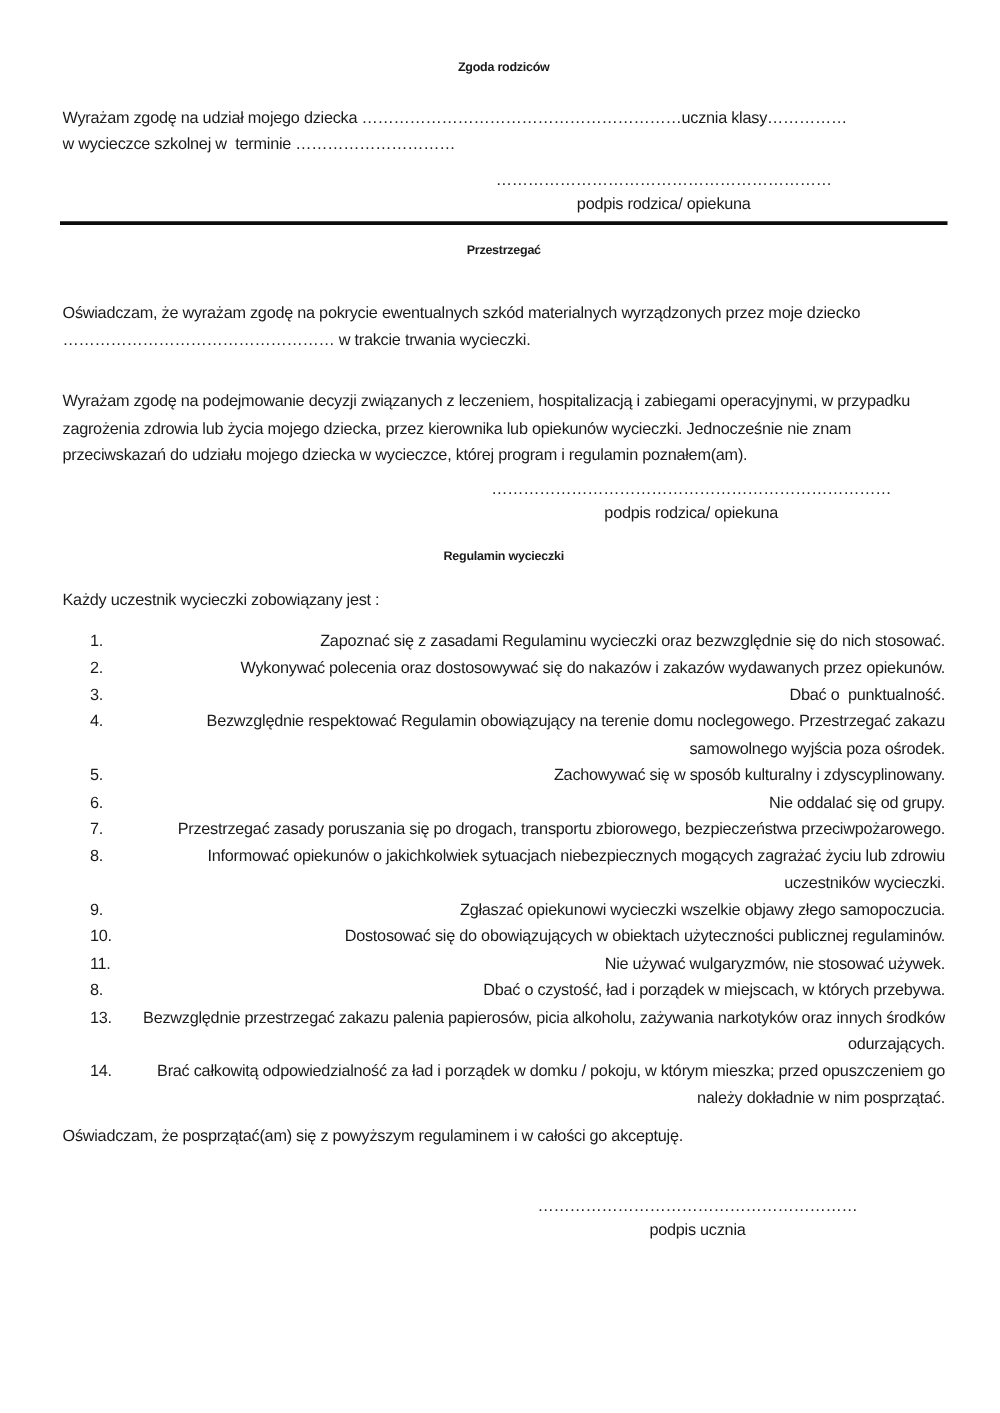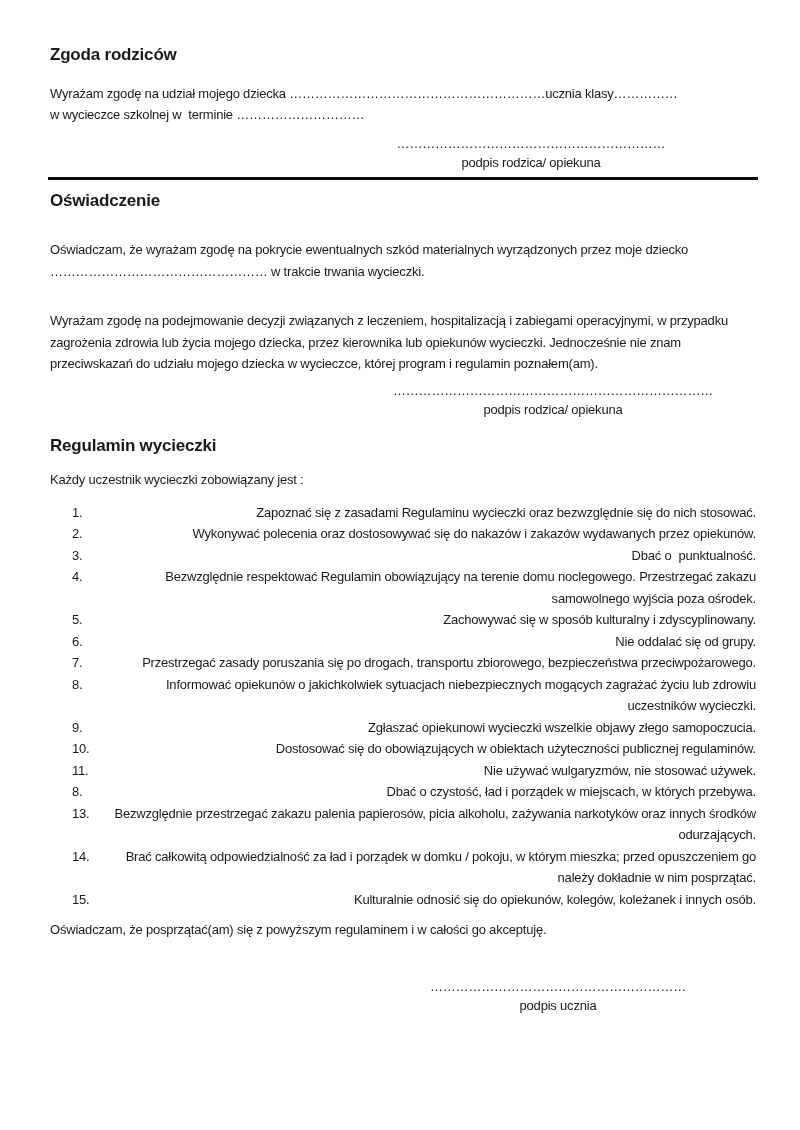--- a/index.html
+++ b/index.html
@@ -16,21 +16,22 @@
     font-family: "Liberation Sans", "DejaVu Sans", sans-serif;
     font-size: 13px;
     line-height: 21.5px;
     color: #1a1a1a;
     letter-spacing: -0.2px;
     box-sizing: border-box;
     padding: 44px 44px 0 50px;
   }
   .doc-heading {
     font-weight: bold;
-    font-size: 17px;
+    text-align: center;
+    font-size: 10px;
   }
   .line { white-space: pre; overflow: hidden; }
   .para { margin-top: 28px; }
   .sig-block {
     line-height: 19px;
     text-align: center;
   }
   .sig-dots { white-space: nowrap; overflow: hidden; }
   .sig-1 { width: 292px; margin-left: 335px; margin-top: 8px; }
   .sig-2 { width: 340px; margin-left: 333px; margin-top: 6px; }
@@ -74,21 +75,21 @@
     <div class="line">w wycieczce szkolnej w  terminie …………………………</div>
     <div class="sig-block sig-1">
       <div class="sig-dots">………………………………………………………</div>
       <div>podpis rodzica/ opiekuna</div>
     </div>
   </section>
 
   <hr class="divider">
 
   <section>
-    <div class="doc-heading h-declaration">Oświadczenie</div>
+    <div class="doc-heading h-declaration">Przestrzegać</div>
     <div class="para">
       <div class="line">Oświadczam, że wyrażam zgodę na pokrycie ewentualnych szkód materialnych wyrządzonych przez moje dziecko</div>
       <div class="line">…………………………………………… w trakcie trwania wycieczki.</div>
     </div>
     <div class="para">Wyrażam zgodę na podejmowanie decyzji związanych z leczeniem, hospitalizacją i zabiegami operacyjnymi, w przypadku zagrożenia zdrowia lub życia mojego dziecka, przez kierownika lub opiekunów wycieczki. Jednocześnie nie znam przeciwskazań do udziału mojego dziecka w wycieczce, której program i regulamin poznałem(am).</div>
     <div class="sig-block sig-2">
       <div class="sig-dots">…………………………………………………………………</div>
       <div>podpis rodzica/ opiekuna</div>
     </div>
   </section>
@@ -147,24 +148,20 @@
         <span class="rule-text">Dbać o czystość, ład i porządek w miejscach, w których przebywa.</span>
       </li>
         <li class="rule-item">
         <span class="rule-num">13.</span>
         <span class="rule-text">Bezwzględnie przestrzegać zakazu palenia papierosów, picia alkoholu, zażywania narkotyków oraz innych środków odurzających.</span>
       </li>
         <li class="rule-item">
         <span class="rule-num">14.</span>
         <span class="rule-text">Brać całkowitą odpowiedzialność za ład i porządek w domku / pokoju, w którym mieszka; przed opuszczeniem go należy dokładnie w nim posprzątać.</span>
       </li>
-        <li class="rule-item">
-        <span class="rule-num">15.</span>
-        <span class="rule-text">Kulturalnie odnosić się do opiekunów, kolegów, koleżanek i innych osób.</span>
-      </li>
       </ol>
 
     <div class="closing">Oświadczam, że posprzątać(am) się z powyższym regulaminem i w całości go akceptuję.</div>
 
     <div class="sig-block sig-3">
       <div class="sig-dots">……………………………………………………</div>
       <div>podpis ucznia</div>
     </div>
   </section>
 

